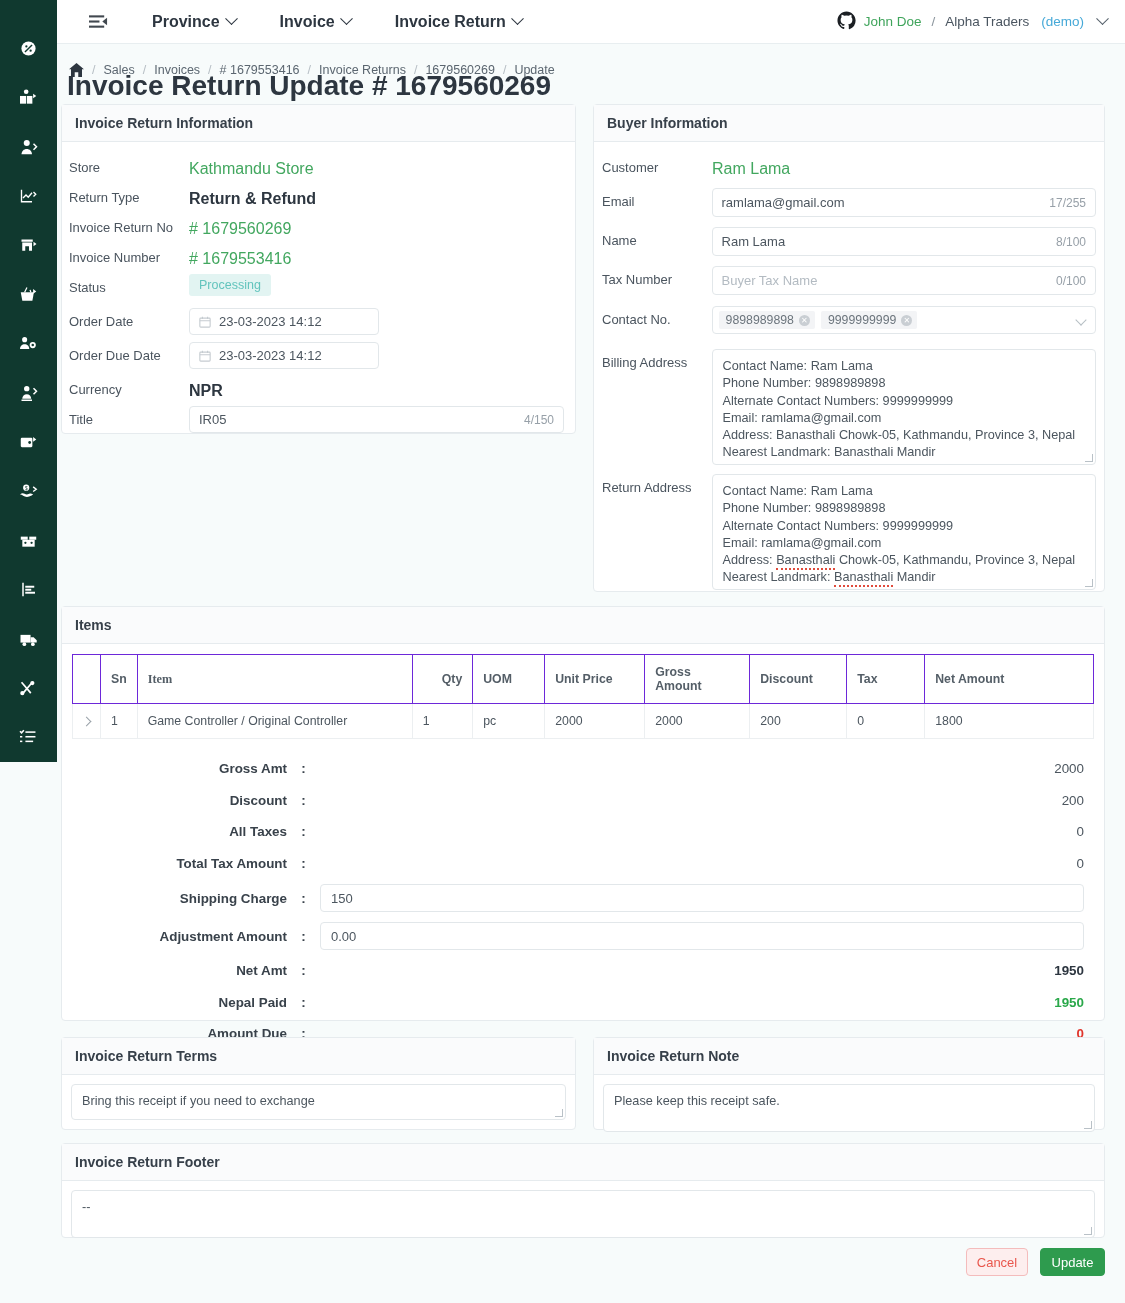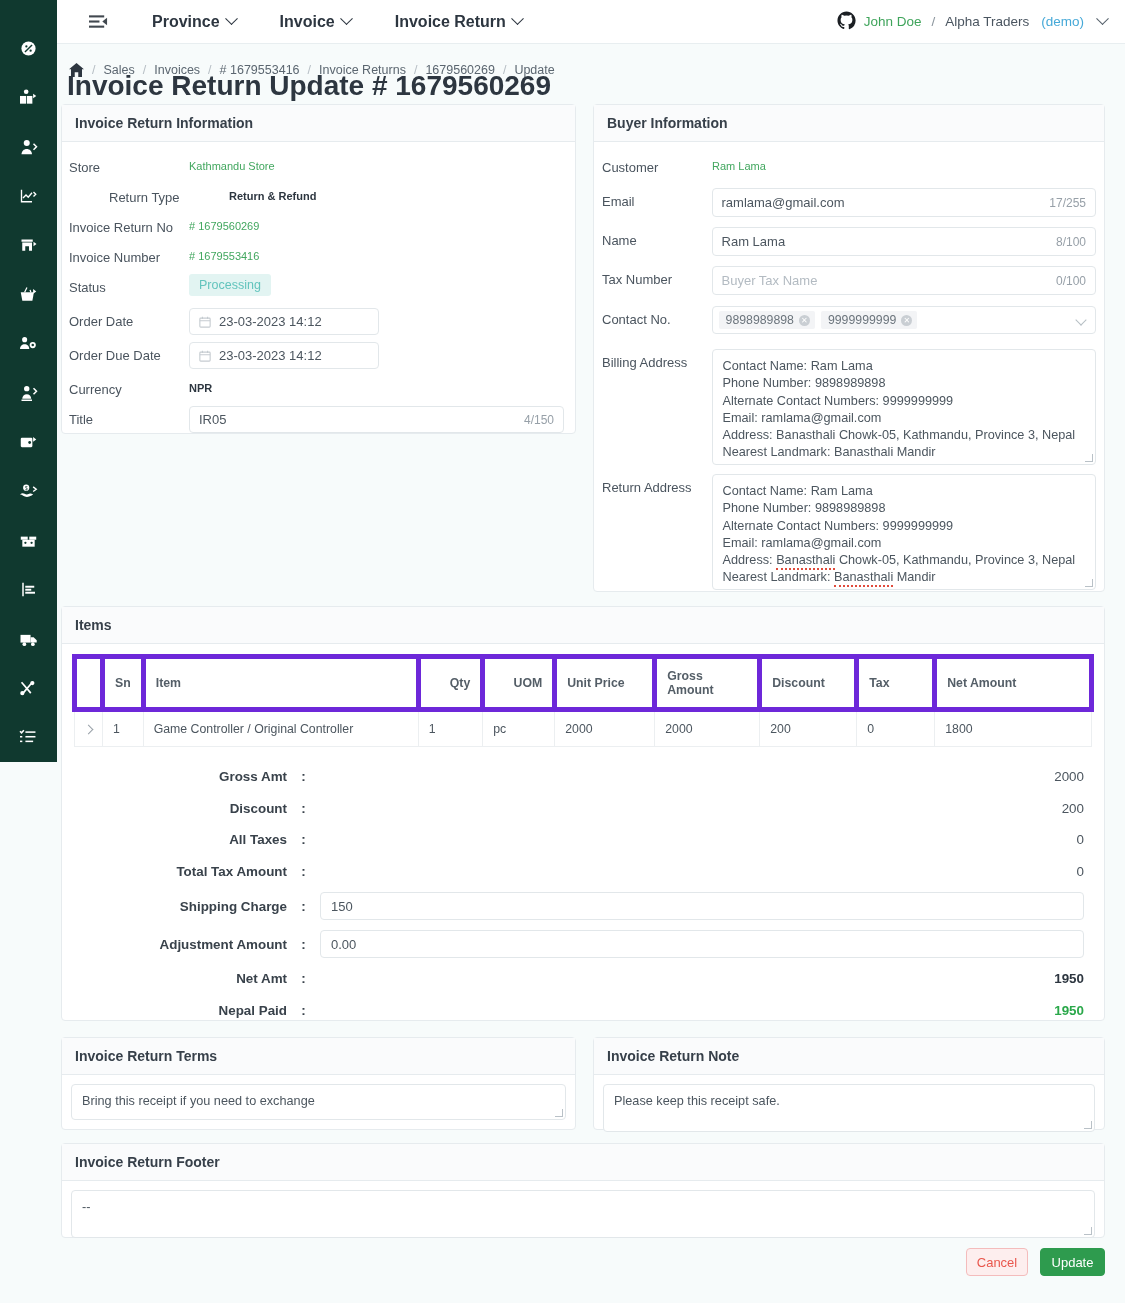--- a/index.html
+++ b/index.html
@@ -65,21 +65,21 @@
   
   .card { position:absolute; background:#ffffff; border:1px solid #e6ebee; border-radius:4px; }
   .card-head {
     background:#fafbfc; border-bottom:1px solid #e6ebee;
     padding:10px 13px; font-size:14px; font-weight:bold; color:#37404a;
   }
   .card-body { padding:12px 13px; }
 
   .row { display:flex; align-items:flex-start; min-height:30px; margin-bottom:0px; }
   .lbl { font-size:13px; color:#4a545e; padding-top:6px; }
-  .val { font-size:11px; }
+  .val { font-size:16px; }
   .green { color:#42a75f; }
   .bold { font-weight:bold; color:#2d3640; }
 
   .badge {
     display:inline-block; background:#e2f4f2; color:#63c4bd;
     padding:4px 10px; border-radius:3px; font-size:12.5px;
   }
 
   .inp {
     position:relative; border:1px solid #e2e7ea; border-radius:4px;
@@ -119,21 +119,21 @@
   .tagbox .dd {
     position:absolute; right:10px; width:8px; height:8px;
     border-right:1.4px solid #b6bec4; border-bottom:1.4px solid #b6bec4;
     transform:rotate(45deg);
   }
 
   
   table.items { width:100%; border-collapse:collapse; }
   table.items th {
     font-size:12.3px; font-weight:bold; color:#545e67; text-align:left;
-    padding:10px 10px; border:5px solid #6d28d9; background:#fff;
+    padding:10px 10px; border:1px solid #6d28d9; background:#fff;
   }
   table.items td {
     font-size:12.3px; color:#4c565f; padding:10px 10px;
     border:1px solid #eceff1;
   }
   .exp-caret {
     display:inline-block; width:7px; height:7px;
     border-right:1.4px solid #98a1a8; border-top:1.4px solid #98a1a8;
     transform:rotate(45deg);
   }
@@ -371,21 +371,21 @@
 <div class="card" style="left:61px; top:104px; width:515px; height:330px;">
   <div class="card-head">Invoice Return Information</div>
   <div class="card-body" style="padding:12px 9px 12px 7px;">
 
     <div class="row">
       <div class="lbl" style="width:120px;">Store</div>
       <div class="val green" style="padding-top:6px;">Kathmandu Store</div>
     </div>
 
     <div class="row">
-      <div class="lbl" style="width:120px;margin-left:40px;">Return Type</div>
+      <div class="lbl" style="width:120px;">Return Type</div>
       <div class="val bold" style="padding-top:6px;">Return &amp; Refund</div>
     </div>
 
     <div class="row">
       <div class="lbl" style="width:120px;">Invoice Return No</div>
       <div class="val green" style="padding-top:6px;"># 1679560269</div>
     </div>
 
     <div class="row">
       <div class="lbl" style="width:120px;">Invoice Number</div>
@@ -513,23 +513,23 @@
 </div>
 
 <div class="card" style="left:61px; top:606px; width:1044px; height:415px;">
   <div class="card-head">Items</div>
   <div class="card-body" style="padding:10px 10px 10px 10px;">
     <table class="items">
       <thead>
         <tr>
           <th style="width:27px;"></th>
           <th style="width:27px;">Sn</th>
-          <th style="width:275px;">Item</th>
+          <th style="width:275px;font-family:Liberation Serif, serif;">Item</th>
           <th style="width:58px;padding-left:29px;">Qty</th>
-          <th style="width:72px;text-align:right;">UOM</th>
+          <th style="width:72px;">UOM</th>
           <th style="width:100px;">Unit Price</th>
           <th style="width:105px;">Gross Amount</th>
           <th style="width:97px;">Discount</th>
           <th style="width:78px;">Tax</th>
           <th>Net Amount</th>
         </tr>
       </thead>
       <tbody>
         <tr>
           <td style="text-align:center;">

